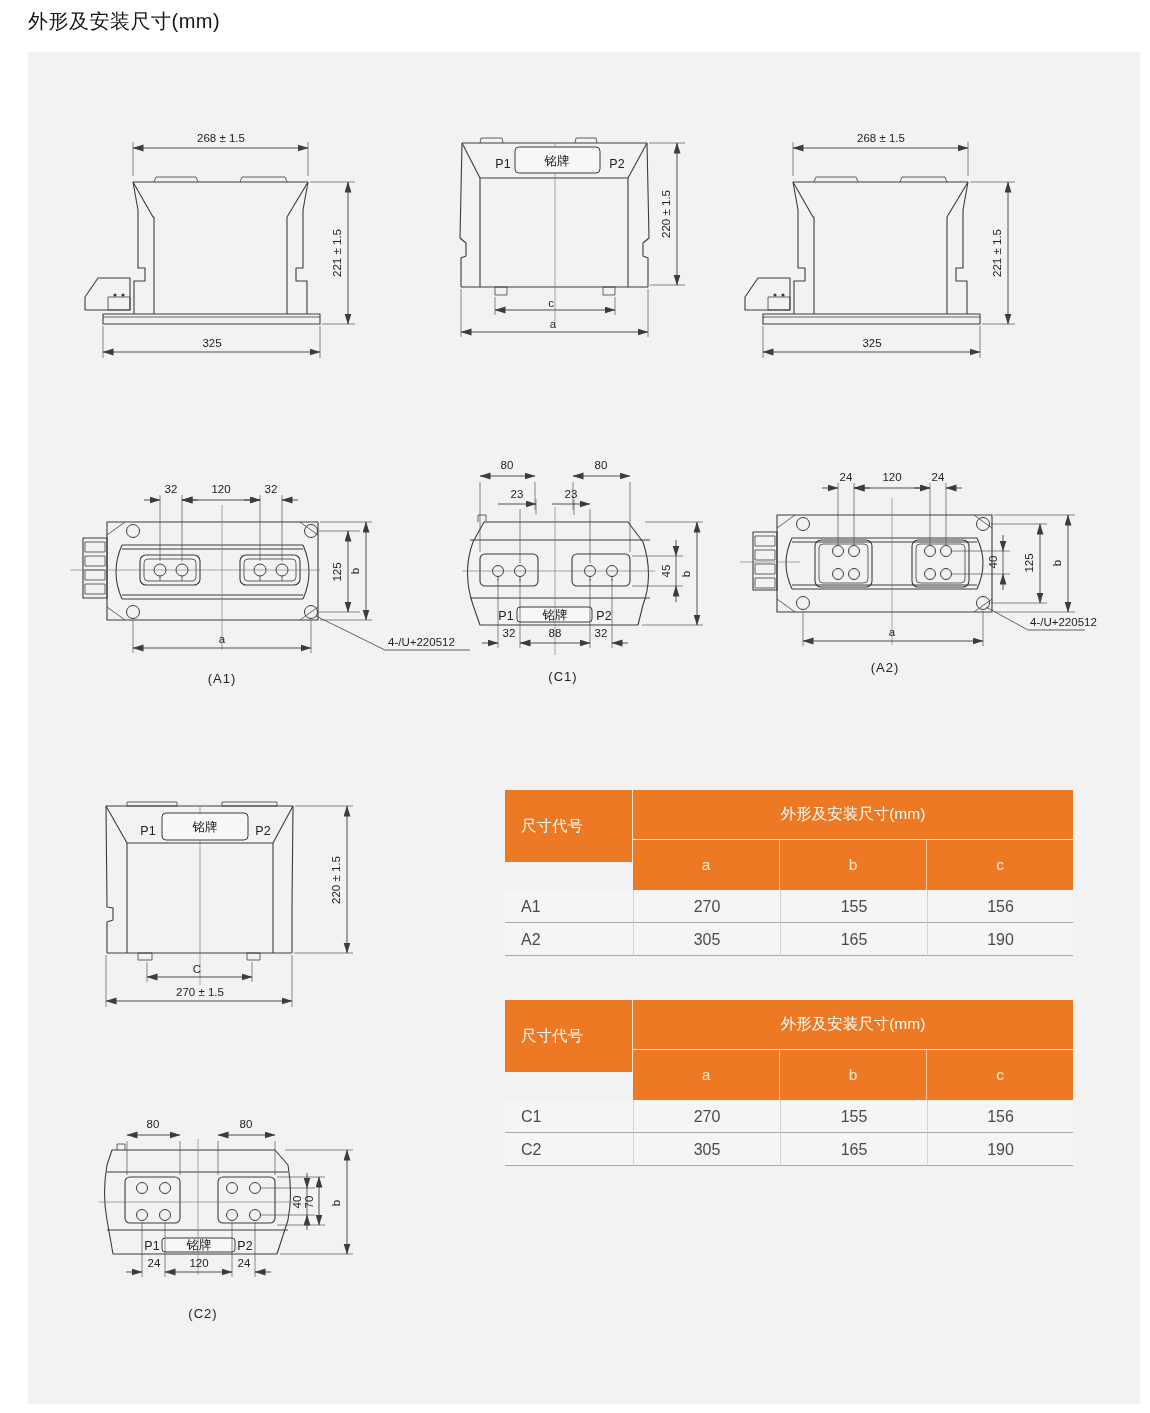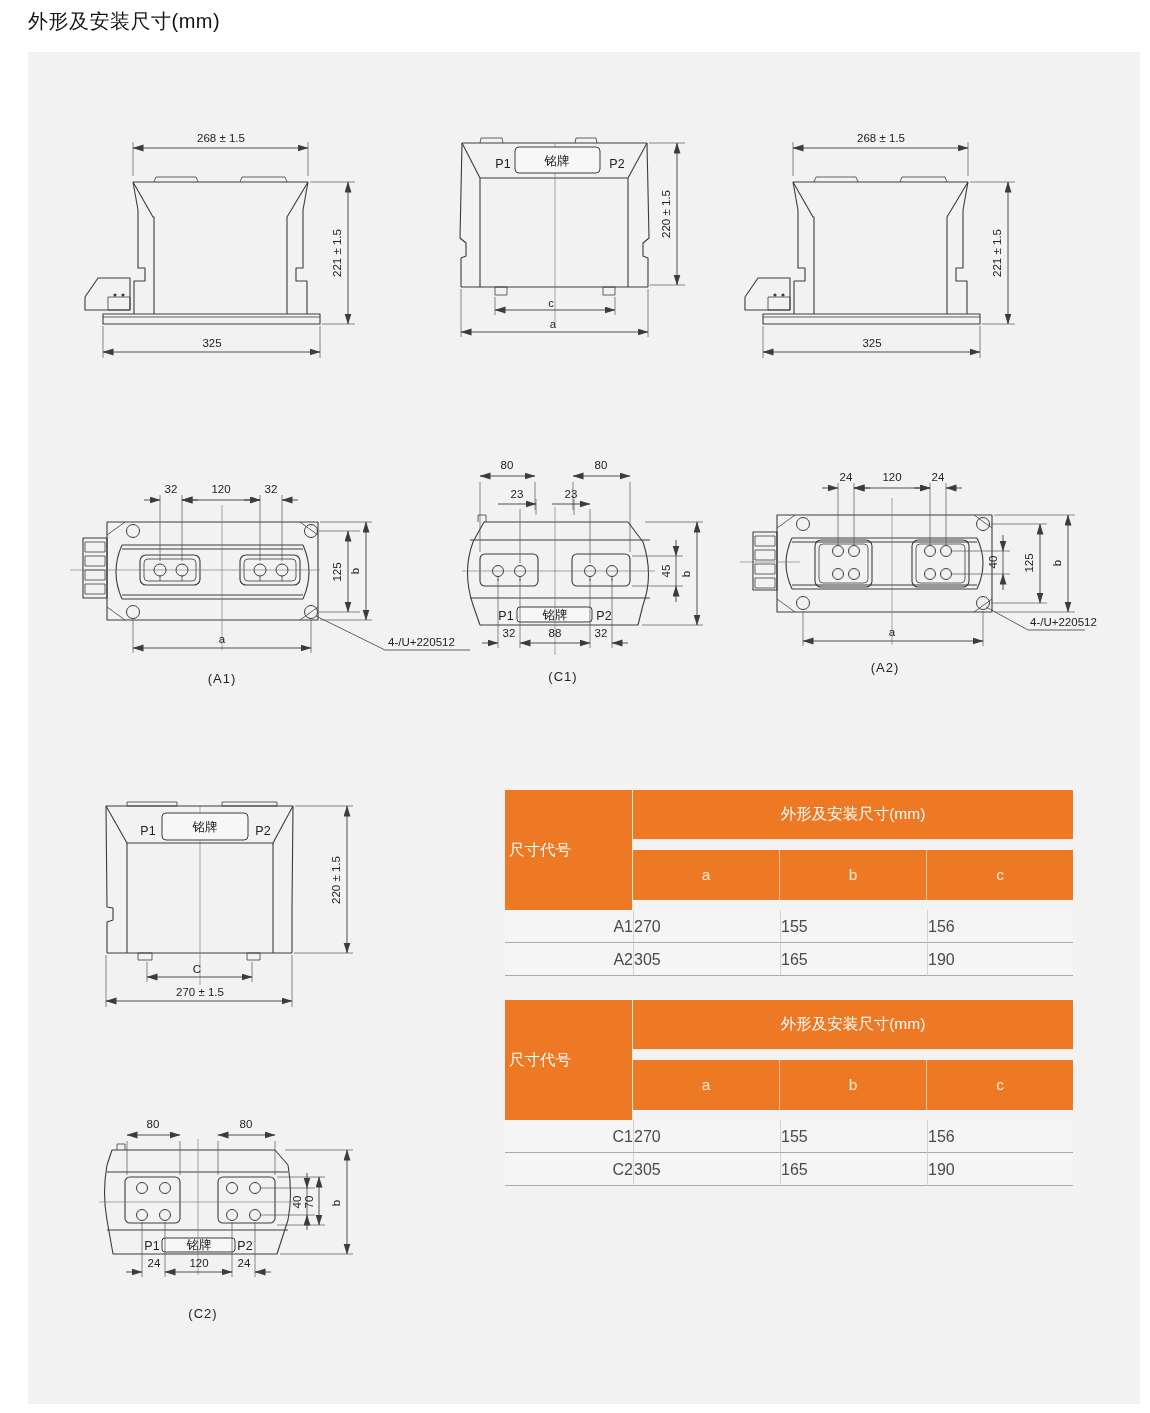--- a/index.html
+++ b/index.html
@@ -15,29 +15,29 @@
   .ln2{fill:none;stroke:#3c3c3c;stroke-width:0.8;stroke-linejoin:round;}
   .cl{fill:none;stroke:#707070;stroke-width:0.6;}
   .ext{fill:none;stroke:#4a4a4a;stroke-width:0.65;}
   .dim{fill:none;stroke:#3c3c3c;stroke-width:0.9;}
   .hole{fill:none;stroke:#3c3c3c;stroke-width:1;}
   .npl{fill:#f7f7f7;stroke:#3c3c3c;stroke-width:1;}
   
   .dim-table{position:absolute;width:568px;display:grid;grid-template-columns:128px 147px 147px 146px;
              font-size:16px;color:#4a4a4a;}
   .th{background:#ED7924;color:#ffffff;font-size:15.5px;}
-  .th-code{grid-column:1;grid-row:1 / span 2;display:flex;align-items:center;padding-left:4px;
-           border-right:1px solid rgba(255,255,255,.8);height:120px;box-sizing:border-box;}
+  .th-code{grid-column:1;grid-row:1 / span 2;display:flex;align-items:center;padding-left:16px;
+           border-right:1px solid rgba(255,255,255,.8);height:72px;box-sizing:border-box;}
   .th-span{grid-column:2 / span 3;grid-row:1;height:50px;display:flex;align-items:center;justify-content:center;
            border-bottom:1px solid rgba(255,255,255,.8);box-sizing:border-box;}
   .th-col{grid-row:2;height:50px;display:flex;align-items:center;justify-content:center;color:#FFE9CF;box-sizing:border-box;}
   .th-col.mid{border-right:1px solid rgba(255,255,255,.55);}
   .td{height:33px;line-height:33px;background:#f5f5f5;border-bottom:1px solid #a9a9a9;box-sizing:border-box;}
-  .td.code{padding-left:16px;text-align:right;}
-  .td.val{border-left:1px solid #d2d2d2;}
+  .td.code{padding-left:16px;}
+  .td.val{text-align:center;border-left:1px solid #d2d2d2;}
 </style>
 </head>
 <body>
 
 <div id="page">
 
   <svg width="0" height="0" style="position:absolute" aria-hidden="true">
     <defs>
       <marker id="ae" markerUnits="userSpaceOnUse" markerWidth="12" markerHeight="9" refX="10.5" refY="3.5" orient="auto">
         <path d="M0,0 L11,3.5 L0,7 Z" fill="#3c3c3c"></path>

